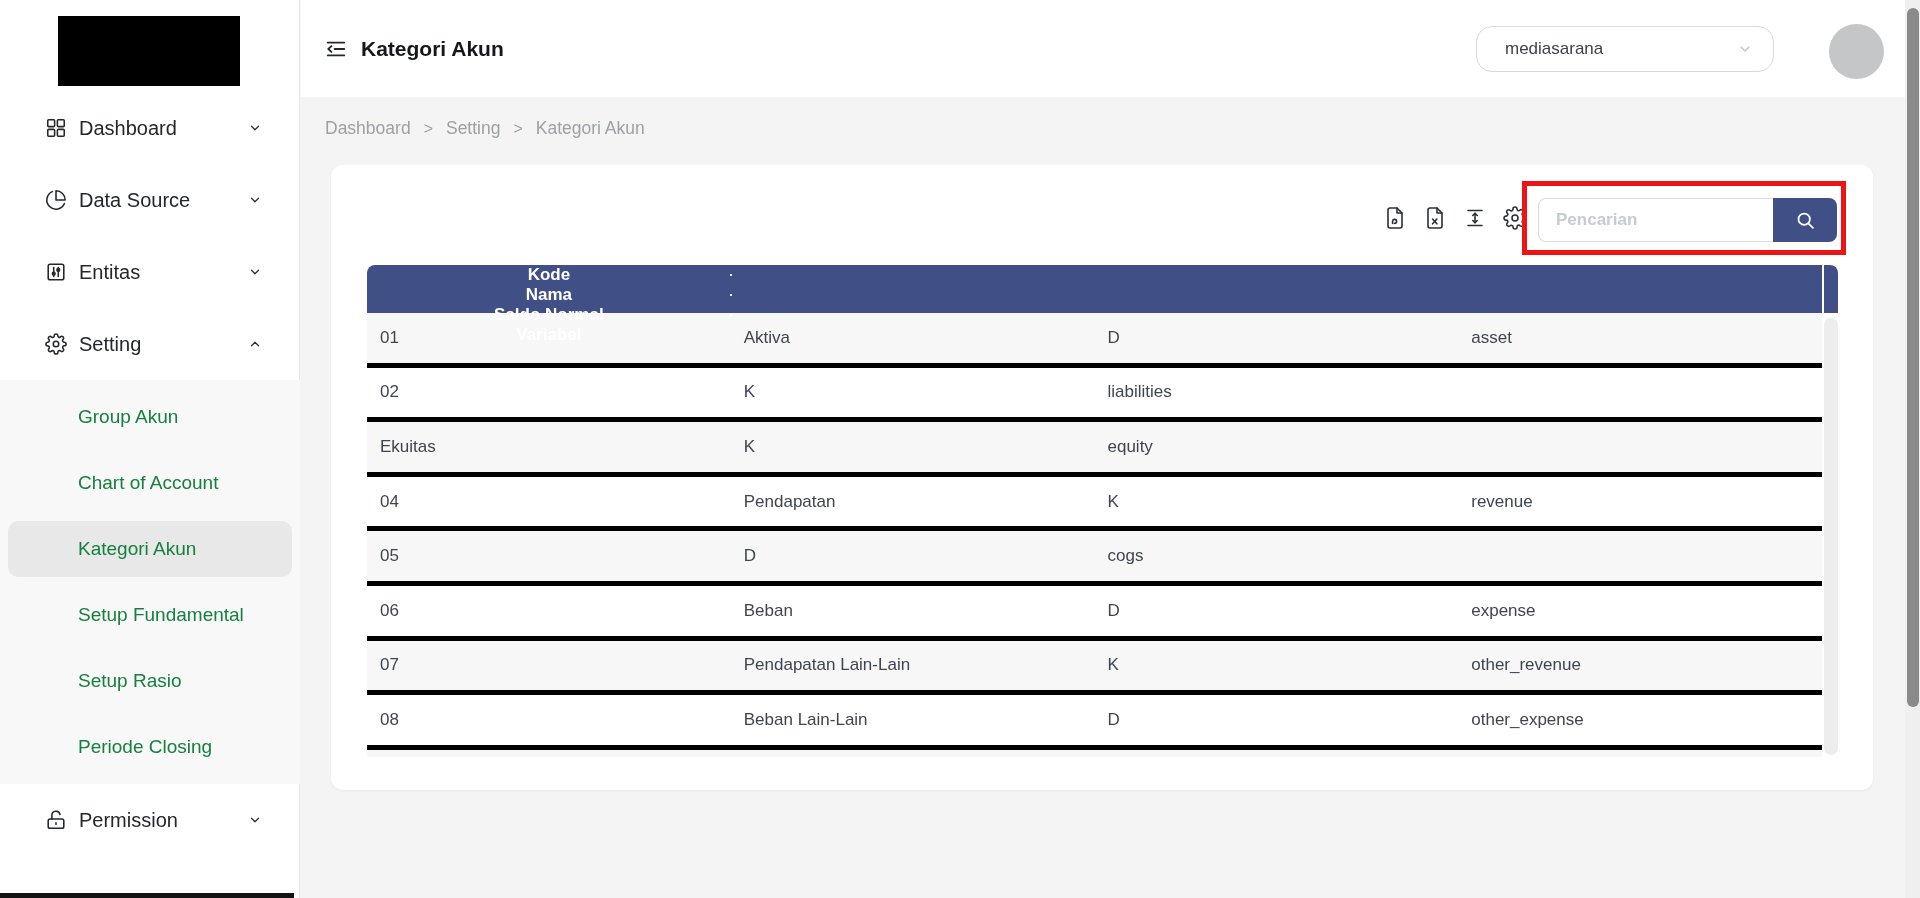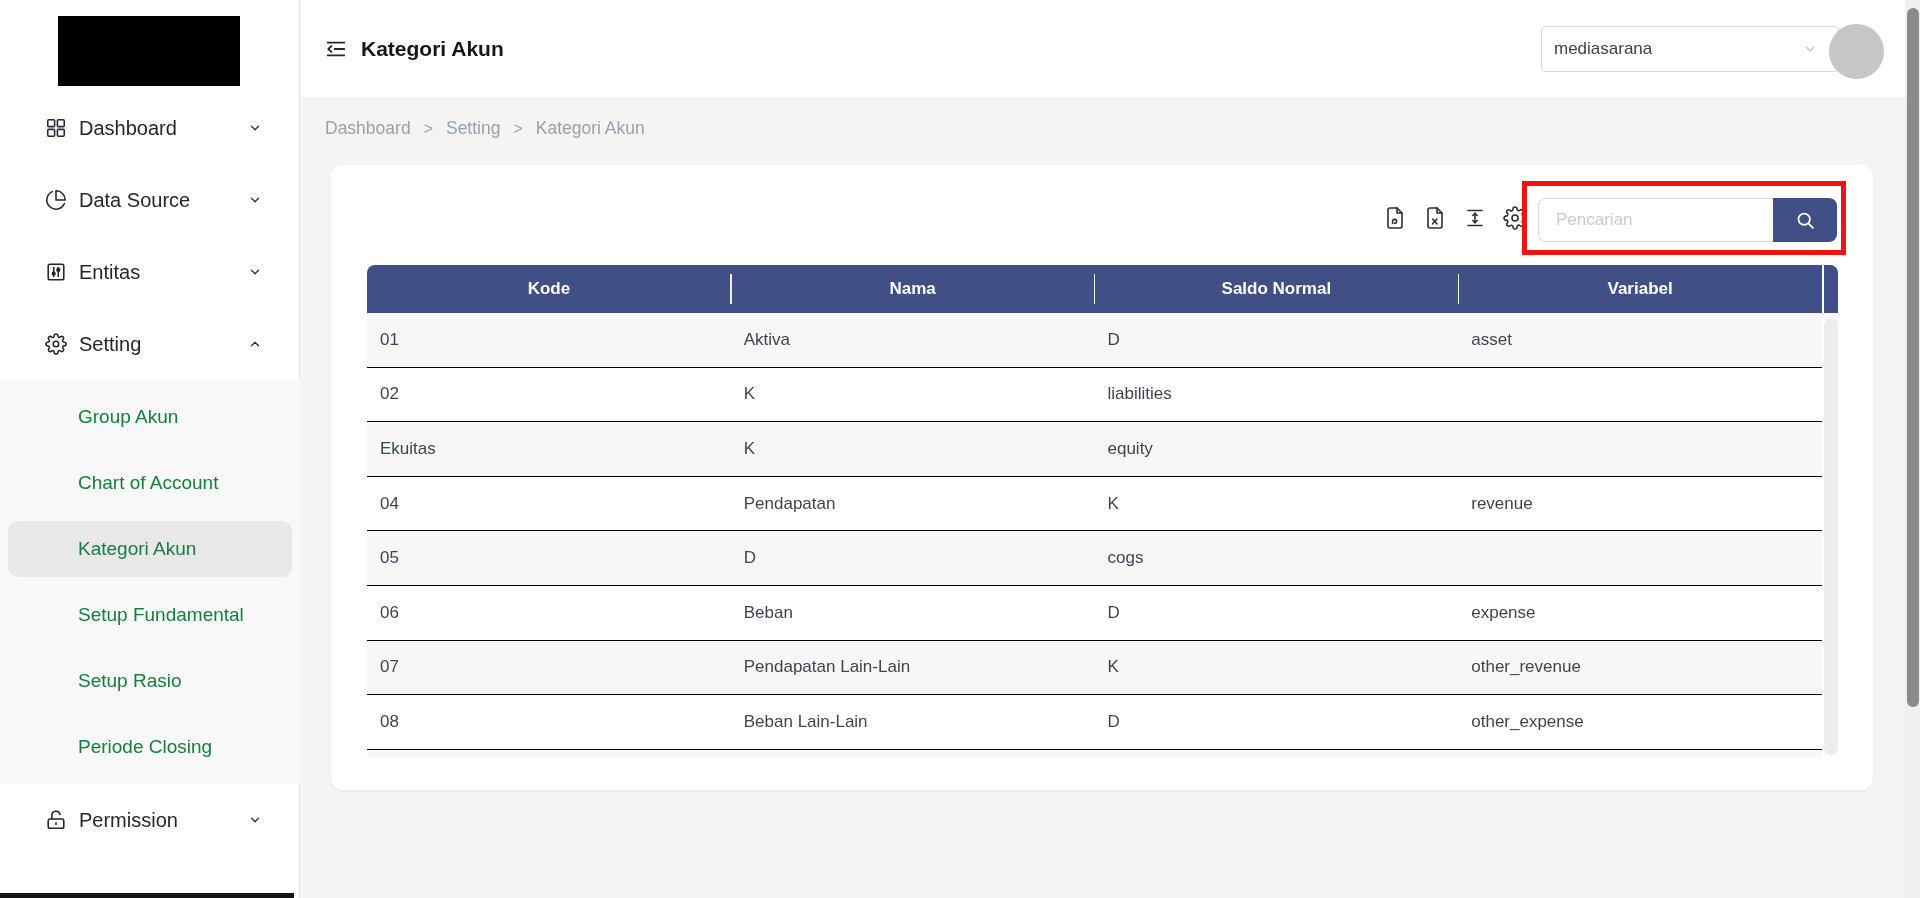--- a/index.html
+++ b/index.html
@@ -23,49 +23,49 @@
   .sub-item { height:66px; display:flex; align-items:center; padding-left:78px; font-size:19px; color:#15803d; cursor:pointer; }
   .sub-item.active { margin:5px 8px; height:56px; background:#e8e8e9; border-radius:10px; padding-left:70px; }
   .sidebar-hscroll { position:absolute; left:0; bottom:0; width:294px; height:5px; background:#141414; }
 
   
   .topbar { position:absolute; left:301px; top:0; width:1619px; height:97px; background:#fff; z-index:2; }
   .topbar-left { position:absolute; left:24px; top:0; height:97px; display:flex; align-items:center; gap:14px; }
   .fold-btn { background:none; border:none; width:22px; height:22px; color:#23272f; cursor:pointer; padding:0; }
   .fold-btn svg { width:22px; height:22px; display:block; }
   .page-title { font-size:21px; font-weight:700; color:#14171d; }
-  .ws-select { position:absolute; left:1240px; top:26px; width:298px; height:46px; background:#fff; border:1px solid #d9d9db; border-radius:4px; display:flex; align-items:center; padding:0 20px 0 12px; cursor:pointer; }
+  .ws-select { position:absolute; left:1175px; top:26px; width:298px; height:46px; background:#fff; border:1px solid #d9d9db; border-radius:16px; display:flex; align-items:center; padding:0 20px 0 28px; cursor:pointer; }
   .ws-select .ws-text { font-size:17px; color:#3d434c; flex:1; }
   .ws-select svg { width:16px; height:16px; color:#b9bfc6; }
   .avatar { position:absolute; left:1528px; top:24px; width:55px; height:55px; border-radius:50%; background:#c5c6c7; cursor:pointer; }
 
   
   .content { position:absolute; left:301px; top:97px; width:1619px; height:801px; background:#f4f4f5; }
   .breadcrumb { position:absolute; left:24px; top:21px; display:flex; align-items:center; gap:13px; font-size:17.5px; color:#9aa1a8; }
   .breadcrumb .bc-sep { font-size:16px; color:#9aa1a8; }
 
   .card { position:absolute; left:30px; top:68px; width:1542px; height:625px; background:#fff; border-radius:12px; box-shadow:0 1px 3px rgba(0,0,0,.05); }
 
   
   .tool-icons { position:absolute; left:1052px; top:41px; display:flex; gap:16px; }
   .tool-btn { background:none; border:none; padding:0; width:24px; height:24px; color:#2b3037; cursor:pointer; }
   .tool-btn svg { width:24px; height:24px; display:block; }
-  .search-input { position:absolute; left:1207px; top:33px; width:235px; height:44px; border:1px solid #d9dde2; border-right:none; border-radius:8px 0 0 8px; padding:0 14px 0 17px; font-size:17px; font-family:"Liberation Sans",sans-serif; color:#3d434c; outline:none; }
+  .search-input { position:absolute; left:1207px; top:33px; width:235px; height:44px; border:1px solid #d9dde2; border-right:none; border-radius:8px 0 0 8px; padding:0 14px 0 17px; font-size:17px; font-family:"Liberation Sans",sans-serif; color:#3d434c; outline:none;font-weight:bold; }
   .search-input::placeholder { color:#c6ccd4; }
   .search-btn { position:absolute; left:1442px; top:33px; width:64px; height:44px; background:#414f87; border:none; border-radius:0 8px 8px 0; cursor:pointer; display:flex; align-items:center; justify-content:center; }
   .search-btn svg { width:21px; height:21px; color:#fff; }
   .annotation-box { position:absolute; left:1191px; top:16px; width:324px; height:74px; border:5px solid #ec1414; pointer-events:none; z-index:6; }
 
   
   .table-main { position:absolute; left:36px; top:100px; width:1455px; }
-  .thead { display:flex; height:48px; background:#414f87; border-radius:8px 0 0 0; }
+  .thead { display:flex; height:48px; background:#414f87; border-radius:8px 0 0 0;flex-direction:column; }
   .th { position:relative; width:25%; color:#fff; font-size:17px; font-weight:600; display:flex; align-items:center; justify-content:center; }
   .th:not(:last-child)::after { content:""; position:absolute; right:-0.75px; top:9px; bottom:9px; width:1.5px; background:rgba(255,255,255,.9); }
   .gutter-head { position:absolute; left:1493px; top:100px; width:14px; height:48px; background:#414f87; border-radius:0 8px 0 0; }
-  .tbody .tr { display:flex; align-items:center; height:54.6px; border-bottom:1px solid #000000; background:#fff; }
+  .tbody .tr { display:flex; align-items:center; height:54.6px; border-bottom:5px solid #000000; background:#fff; }
   .tbody .tr:nth-child(odd) { background:#f7f7f8; }
   .td { width:25%; padding-left:13px; font-size:17px; color:#3f4550; }
   .partial-row { height:7px; background:#f7f7f8; }
   .table-vtrack { position:absolute; left:1493px; top:153px; width:14px; height:437px; background:#ededee; border-radius:7px; cursor:pointer; }
 
   
   .win-scrollbar { position:absolute; right:0; top:0; width:15px; height:898px; background:#efefef; z-index:10; }
   .win-thumb { position:absolute; left:1.5px; top:8px; width:12px; height:699px; background:#8a8a8a; border-radius:6px; cursor:pointer; }
 </style>
 </head>

